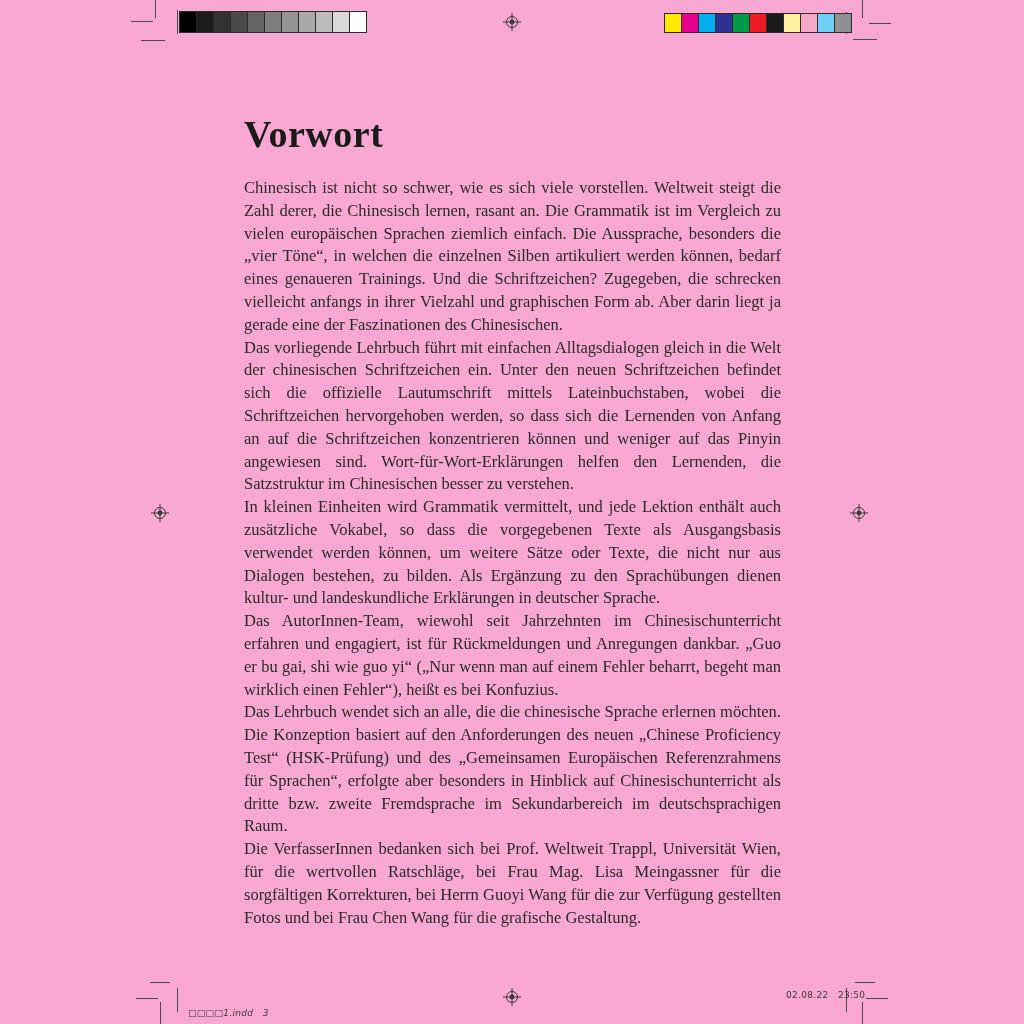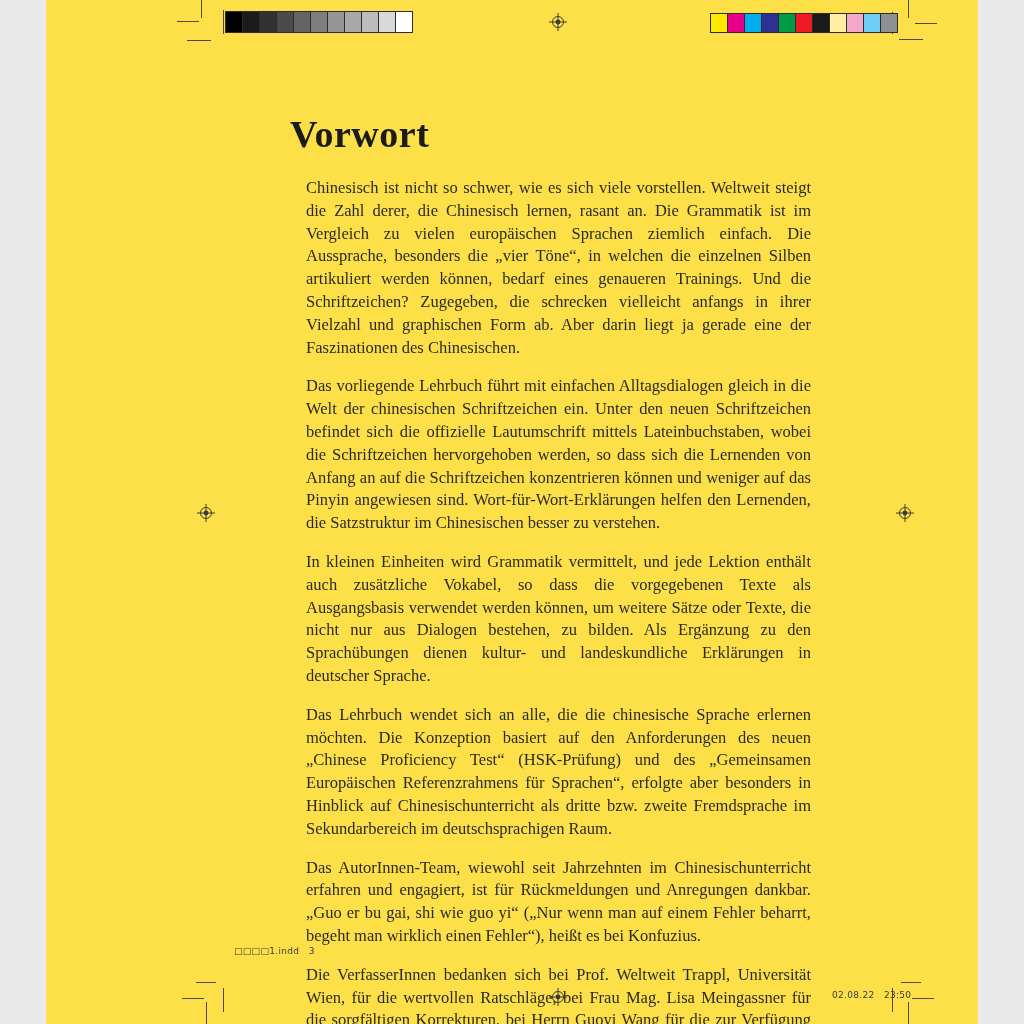--- a/index.html
+++ b/index.html
@@ -1,18 +1,18 @@
 <!DOCTYPE html>
 <html><head>
 <meta charset="utf-8">
 <style>
   html,body { margin:0; padding:0; background:#e9e9e9; }
   .sheet {
-    position:relative; width:932px; height:1024px;
-    background:#fde047; overflow:hidden; margin:0 auto;
+    position:relative; width:1024px; height:1024px;
+    background:#f9a8d4; overflow:hidden; margin:0 auto;
     font-family:"Liberation Serif", serif;
   }
   
   .mark { position:absolute; background:#4a4a4a; }
   .cal-bar { position:absolute; display:flex; }
   .cal-bar .swatch { width:16px; border:1px solid #2b2b2b; margin-left:-1px; }
   #grayscale-bar { left:180px; top:11px; height:22px; }
   #color-bar { left:665px; top:13px; height:20px; }
   .regmark { position:absolute; width:18px; height:18px; }
   .slug {
@@ -23,21 +23,21 @@
   .content {
     position:absolute; left:244px; top:112px; width:537px;
     color:#2a2a2a;
   }
   .content h1 {
     margin:0 0 21px 0; font-size:38px; font-weight:700;
     color:#1b1b1b; letter-spacing:0.5px;
     font-family:"Liberation Serif", serif;
   }
   .content .body p {
-    margin:16px; font-size:16.5px; line-height:22.8px;
+    margin:0; font-size:16.5px; line-height:22.8px;
     text-align:justify; text-justify:inter-word;
   }
 </style>
 </head>
 <body>
 
 <div class="sheet">
 
   <div class="mark" style="left:155px;top:0;width:1px;height:18px;"></div>
   <div class="mark" style="left:131px;top:21px;width:22px;height:1px;"></div>
@@ -110,22 +110,22 @@
     <circle cx="9" cy="9" r="5.5" fill="none" stroke="#3a3a3a" stroke-width="1"></circle>
       <circle cx="9" cy="9" r="2.4" fill="#3a3a3a"></circle>
   </svg>
 
   <div class="content">
     <h1>Vorwort</h1>
     <div class="body" id="paragraphs">
         <p>Chinesisch ist nicht so schwer, wie es sich viele vorstellen. Weltweit steigt die Zahl derer, die Chinesisch lernen, rasant an. Die Grammatik ist im Vergleich zu vielen europäischen Sprachen ziemlich einfach. Die Aussprache, besonders die „vier Töne“, in welchen die einzelnen Silben artikuliert werden können, bedarf eines genaueren Trainings. Und die Schriftzeichen? Zugegeben, die schrecken vielleicht anfangs in ihrer Vielzahl und graphischen Form ab. Aber darin liegt ja gerade eine der Faszinationen des Chinesischen.</p>
         <p>Das vorliegende Lehrbuch führt mit einfachen Alltagsdialogen gleich in die Welt der chinesischen Schriftzeichen ein. Unter den neuen Schriftzeichen befindet sich die offizielle Lautumschrift mittels Lateinbuchstaben, wobei die Schriftzeichen hervorgehoben werden, so dass sich die Lernenden von Anfang an auf die Schriftzeichen konzentrieren können und weniger auf das Pinyin angewiesen sind. Wort-für-Wort-Erklärungen helfen den Lernenden, die Satzstruktur im Chinesischen besser zu verstehen.</p>
         <p>In kleinen Einheiten wird Grammatik vermittelt, und jede Lektion enthält auch zusätzliche Vokabel, so dass die vorgegebenen Texte als Ausgangsbasis verwendet werden können, um weitere Sätze oder Texte, die nicht nur aus Dialogen bestehen, zu bilden. Als Ergänzung zu den Sprachübungen dienen kultur- und landeskundliche Erklärungen in deutscher Sprache.</p>
+        <p>Das AutorInnen-Team, wiewohl seit Jahrzehnten im Chinesischunterricht erfahren und engagiert, ist für Rückmeldungen und Anregungen dankbar. „Guo er bu gai, shi wie guo yi“ („Nur wenn man auf einem Fehler beharrt, begeht man wirklich einen Fehler“), heißt es bei Konfuzius.</p>
         <p>Das Lehrbuch wendet sich an alle, die die chinesische Sprache erlernen möchten. Die Konzeption basiert auf den Anforderungen des neuen „Chinese Proficiency Test“ (HSK-Prüfung) und des „Gemeinsamen Europäischen Referenzrahmens für Sprachen“, erfolgte aber besonders in Hinblick auf Chinesischunterricht als dritte bzw. zweite Fremdsprache im Sekundarbereich im deutschsprachigen Raum.</p>
-        <p>Das AutorInnen-Team, wiewohl seit Jahrzehnten im Chinesischunterricht erfahren und engagiert, ist für Rückmeldungen und Anregungen dankbar. „Guo er bu gai, shi wie guo yi“ („Nur wenn man auf einem Fehler beharrt, begeht man wirklich einen Fehler“), heißt es bei Konfuzius.</p>
         <p>Die VerfasserInnen bedanken sich bei Prof. Weltweit Trappl, Universität Wien, für die wertvollen Ratschläge, bei Frau Mag. Lisa Meingassner für die sorgfältigen Korrekturen, bei Herrn Guoyi Wang für die zur Verfügung gestellten Fotos und bei Frau Chen Wang für die grafische Gestaltung.</p>
       </div>
   </div>
 
-  <div class="slug" style="left:188px;top:946px;">□□□□1.indd   3</div>
+  <div class="slug" style="left:188px;top:1008px;font-style:italic;">□□□□1.indd   3</div>
   <div class="slug" style="left:786px;top:990px;">02.08.22   23:50</div>
 
 </div>
 
 </body></html>

